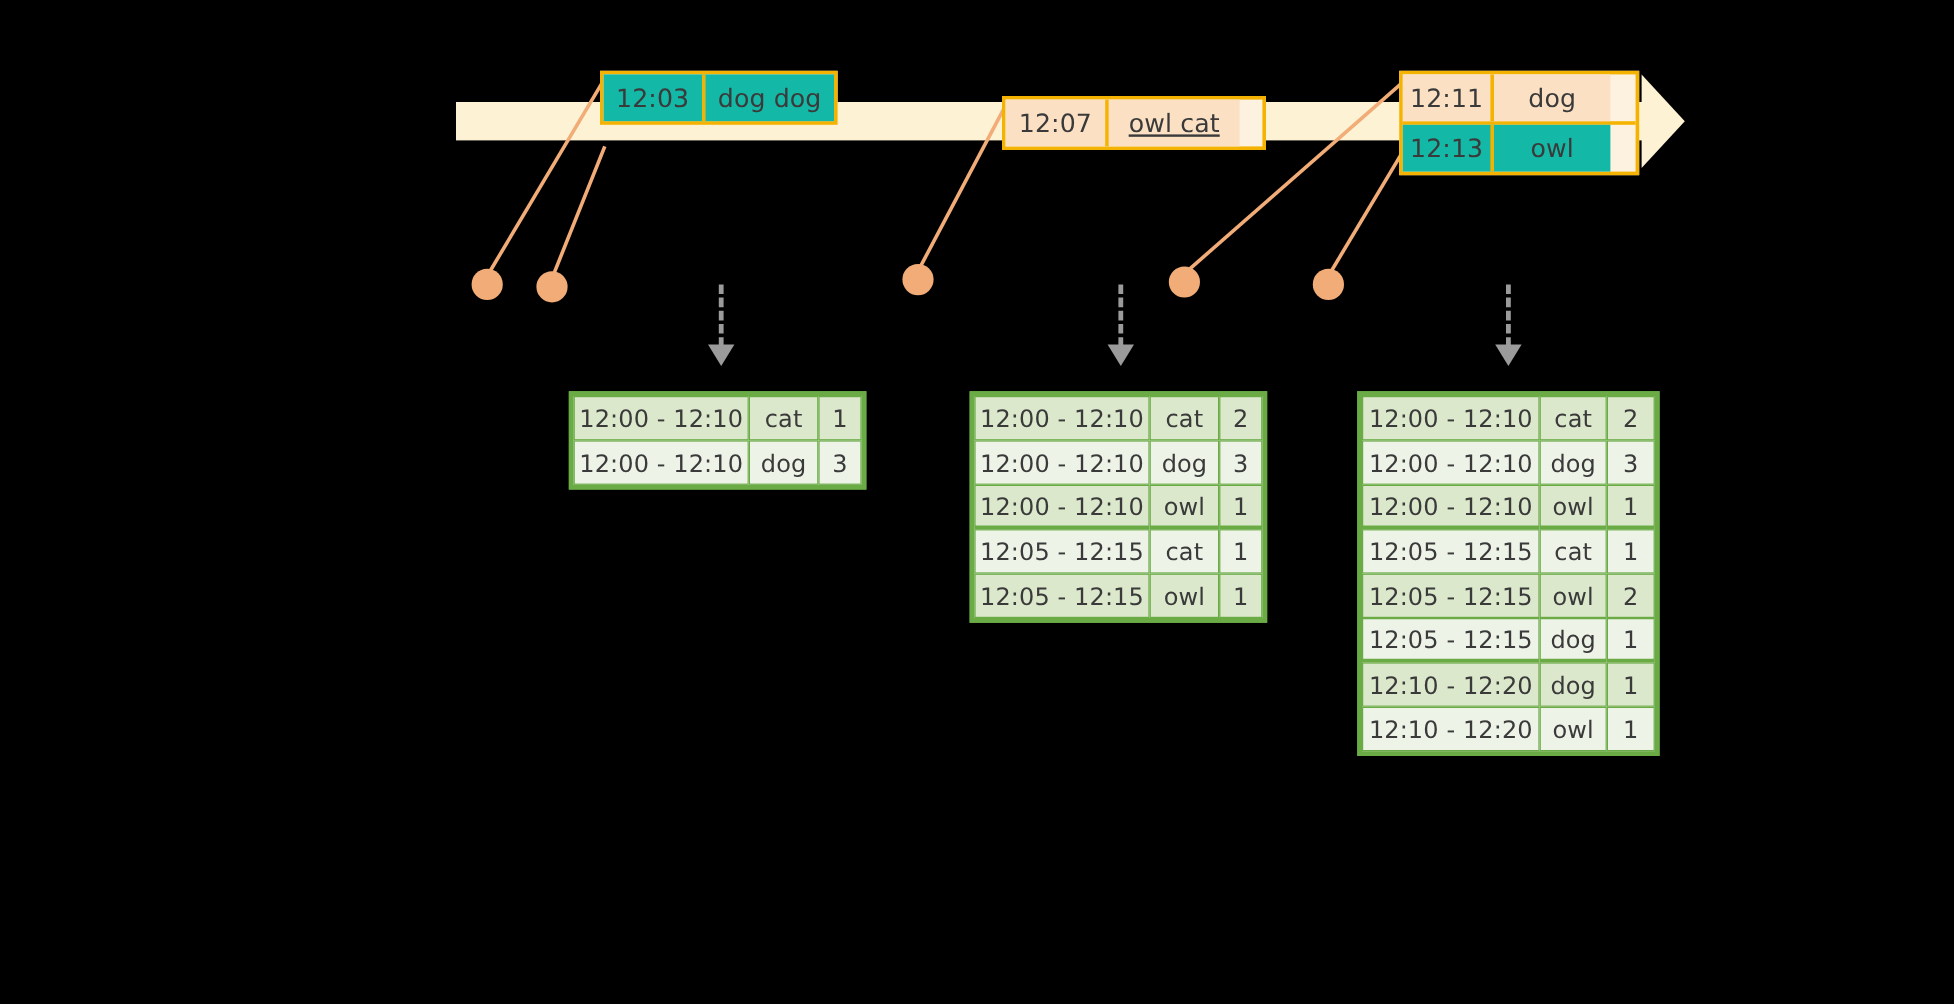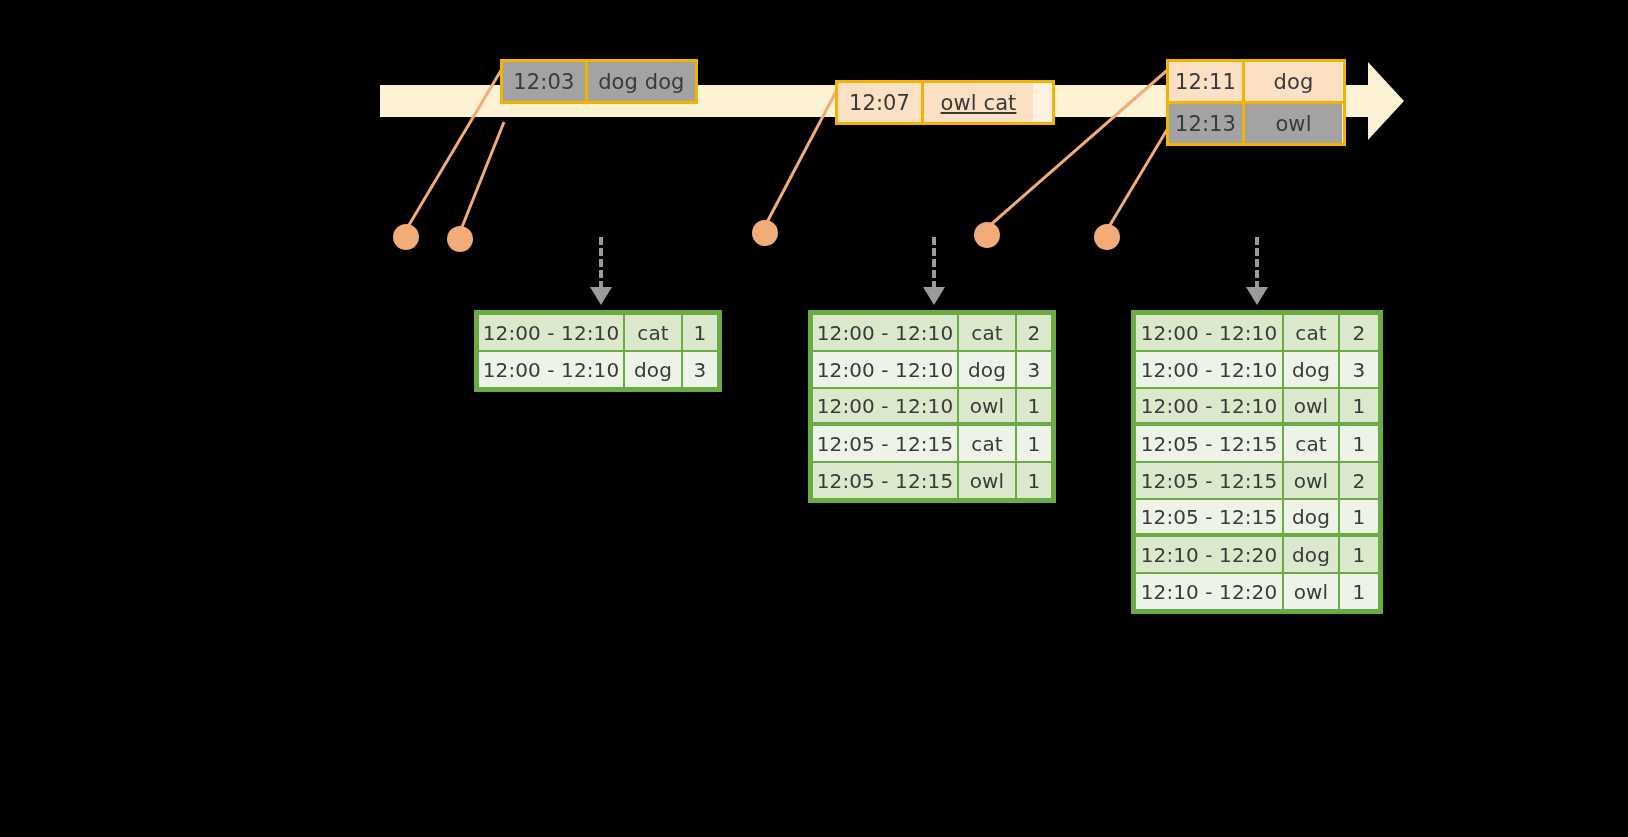--- a/index.html
+++ b/index.html
@@ -56,57 +56,58 @@
     background: #fdf1e0;
   }
   .evt-row {
     display: flex;
     box-sizing: border-box;
   }
   .evt-row + .evt-row {
     border-top: 3px solid #f5b301;
   }
   .evt-row.shade .evt-cell { background: #fbe0c4; }
-  .evt-row.plain .evt-cell { background: #a3a3a3; }
+  .evt-row.plain .evt-cell { background: #14b8a6; }
   .evt-cell {
     box-sizing: border-box;
     display: flex;
     align-items: center;
     justify-content: center;
     font-size: 21px;
     color: #3a3a3a;
     height: 39px;
     letter-spacing: .1px;
   }
   .evt-cell.time { width: 86px; border-right: 3px solid #f5b301; }
   .evt-cell.words { width: 109px; }
 
   
   #evt-group-1 { left: 500px; top: 59px; width: 198px; }
   #evt-group-2 { left: 835px; top: 80px; width: 220px; }
   #evt-group-2 .evt-cell.time  { width: 86px; }
   #evt-group-2 .evt-cell.words { width: 109px; text-decoration: underline; }
-  #evt-group-3 { left: 1166px; top: 59px; width: 180px; }
+  #evt-group-3 { left: 1166px; top: 59px; width: 200px; }
   #evt-group-3 .evt-cell.time  { width: 76px; }
   #evt-group-3 .evt-cell.words { width: 97px; }
 
   
   .dot {
     position: absolute;
     width: 26px; height: 26px;
     border-radius: 50%;
     background: #f2ac77;
   }
 
   
   .result-table {
     position: absolute;
     border: 4px solid #6aab46;
     box-sizing: border-box;
     background: #6aab46;
+    margin-top: 16px;
   }
   .res-row { display: flex; }
   .res-cell {
     box-sizing: border-box;
     height: 37px;
     display: flex;
     align-items: center;
     justify-content: center;
     font-size: 20px;
     color: #3a3a3a;

